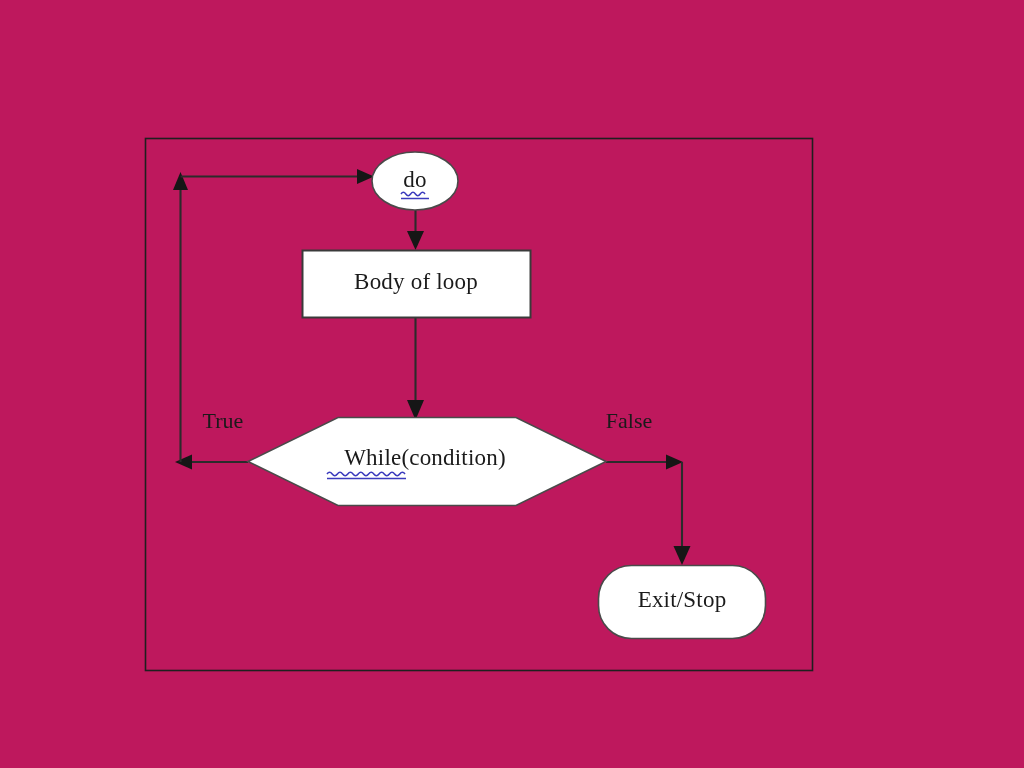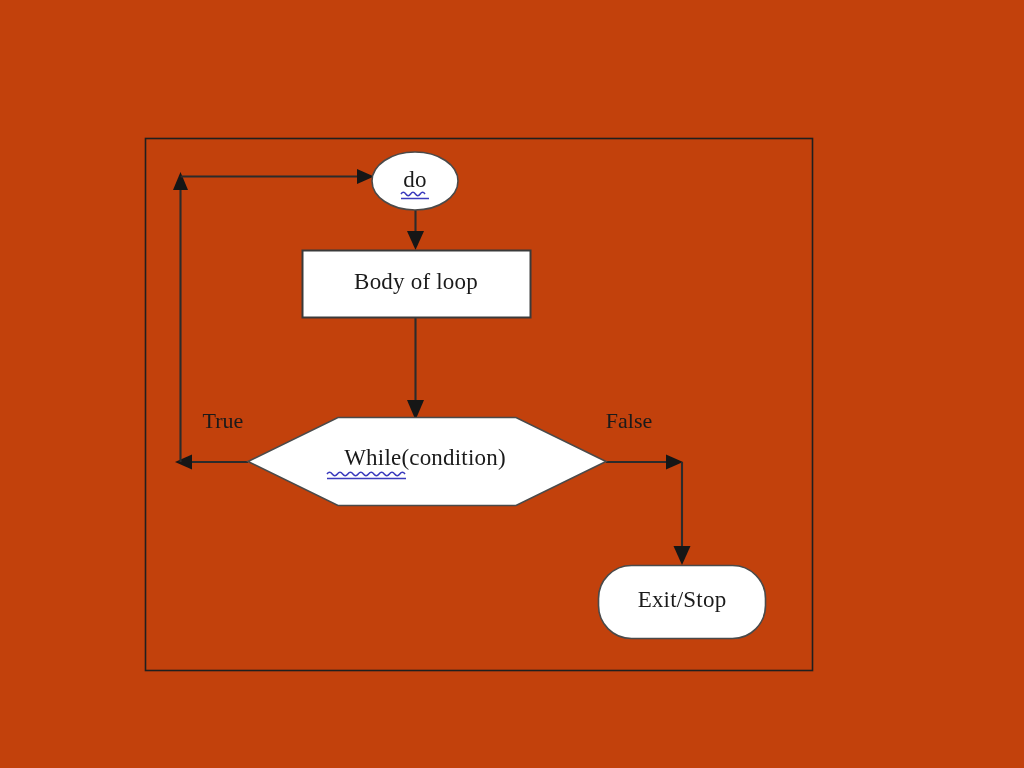--- a/index.html
+++ b/index.html
@@ -11,21 +11,21 @@
   body {
     width: 1024px;
     height: 768px;
     overflow: hidden;
     font-family: "Liberation Serif", "DejaVu Serif", serif;
   }
   #canvas {
     position: relative;
     width: 1024px;
     height: 768px;
-    background: #c2410c;
+    background: #be185d;
   }
   #flow-svg {
     position: absolute;
     left: 0;
     top: 0;
     width: 1024px;
     height: 768px;
     display: block;
   }
   

